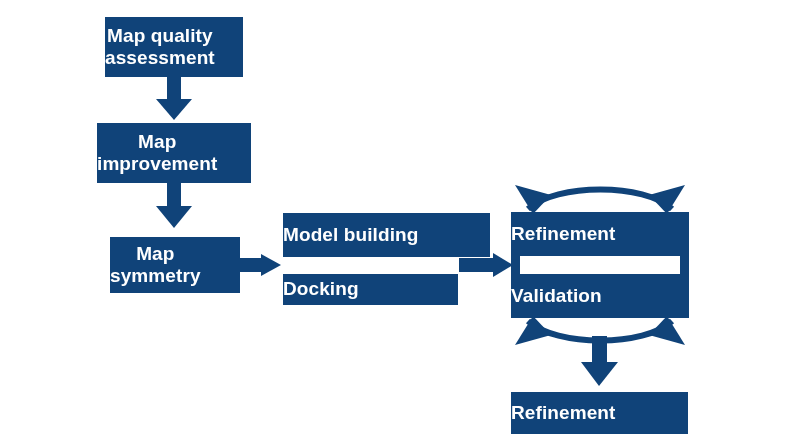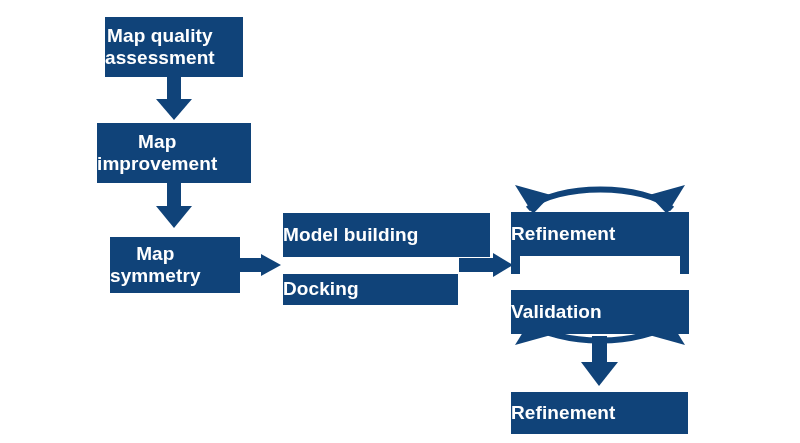--- a/index.html
+++ b/index.html
@@ -37,21 +37,21 @@
     white-space: pre-line;
   }
 
   
   #box-map-quality   { left: 105px; top: 17px;  width: 138px; height: 60px; }
   #box-map-improve   { left: 97px;  top: 123px; width: 154px; height: 60px; }
   #box-map-symmetry  { left: 110px; top: 237px; width: 130px; height: 56px; }
   #box-model-build   { left: 283px; top: 213px; width: 207px; height: 44px; }
   #box-docking       { left: 283px; top: 274px; width: 175px; height: 31px; }
   #box-refinement    { left: 511px; top: 212px; width: 178px; height: 44px; }
-  #box-validation    { left: 511px; top: 274px; width: 178px; height: 44px; margin-top: 16px; }
+  #box-validation    { left: 511px; top: 274px; width: 178px; height: 44px; }
   #box-deposition    { left: 511px; top: 392px; width: 177px; height: 42px; }
 
   
   .cycle-side {
     position: absolute;
     background: #104379;
   }
   #cycle-side-left  { left: 511px; top: 256px; width: 9px;  height: 18px; }
   #cycle-side-right { left: 680px; top: 256px; width: 9px;  height: 18px; }
 

